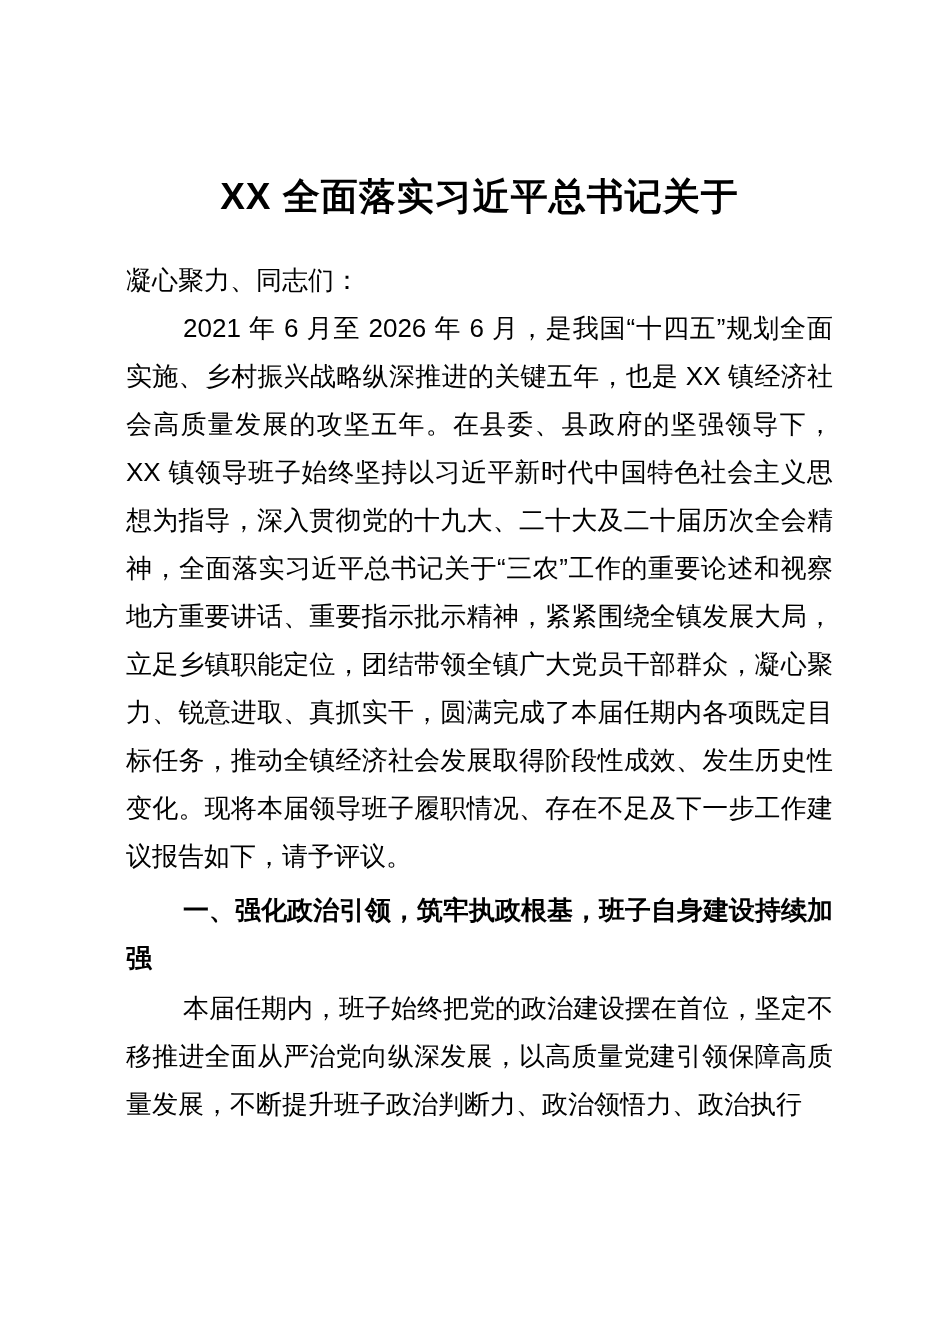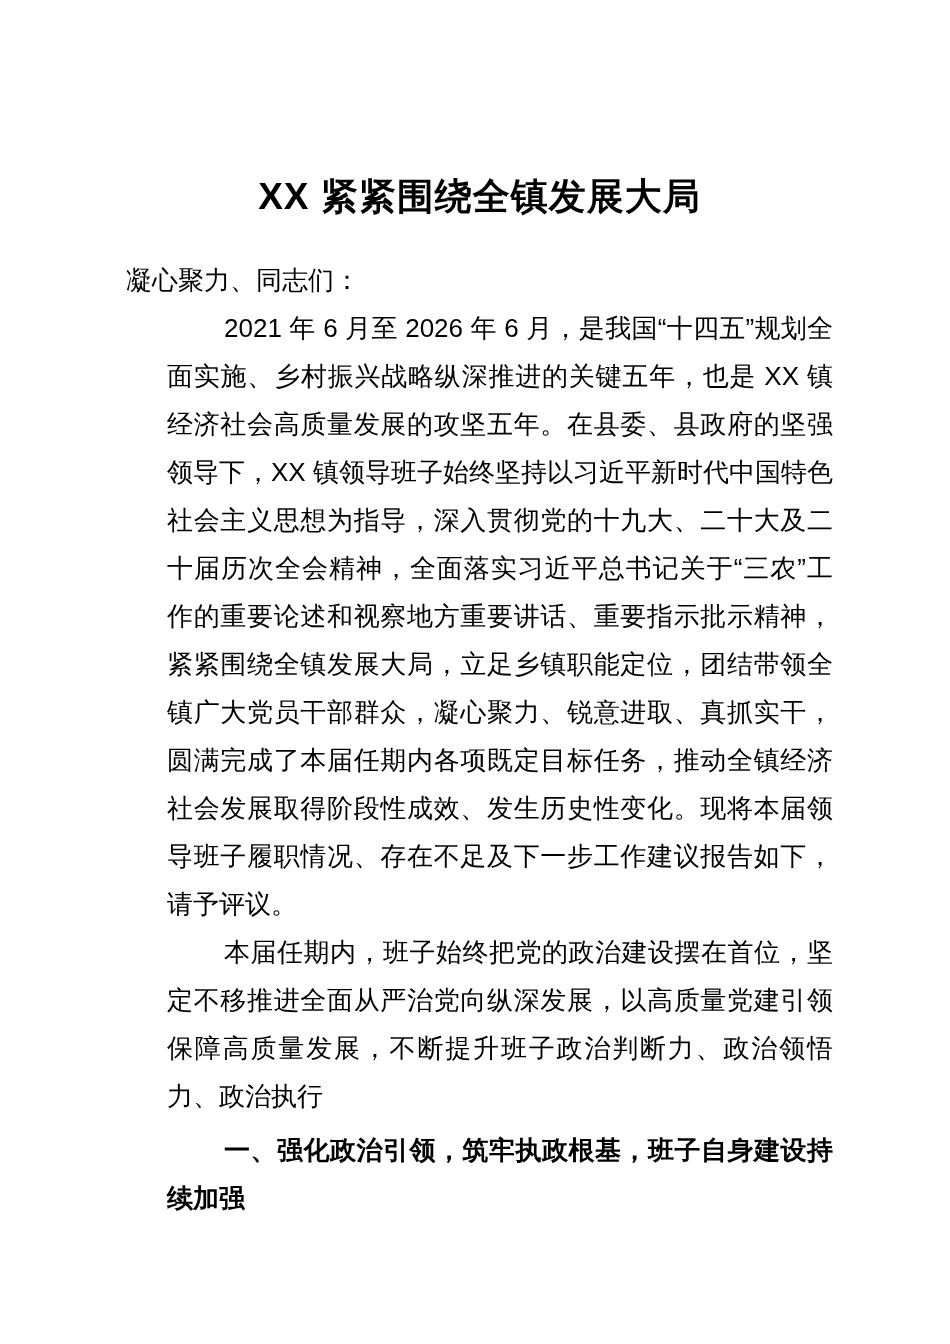--- a/index.html
+++ b/index.html
@@ -37,34 +37,33 @@
     line-height: 48px;
     text-align: justify;
     text-justify: inter-ideograph;
   }
   .salutation {
     margin-top: 34px;
     text-indent: 0;
   }
   .indent {
     text-indent: 57px;
-    margin-left: 41px;
   }
   .heading {
     font-weight: bold;
     margin-top: 6px;
     margin-bottom: 2px;
   }
 </style>
 </head>
 <body>
 
 <div class="page">
-  <h1 class="doc-title">XX 紧紧围绕全镇发展大局</h1>
+  <h1 class="doc-title">XX 全面落实习近平总书记关于</h1>
 
   <p class="para salutation">凝心聚力、同志们：</p>
 
   <p class="para indent">2021 年 6 月至 2026 年 6 月，是我国“十四五”规划全面实施、乡村振兴战略纵深推进的关键五年，也是 XX 镇经济社会高质量发展的攻坚五年。在县委、县政府的坚强领导下，XX 镇领导班子始终坚持以习近平新时代中国特色社会主义思想为指导，深入贯彻党的十九大、二十大及二十届历次全会精神，全面落实习近平总书记关于“三农”工作的重要论述和视察地方重要讲话、重要指示批示精神，紧紧围绕全镇发展大局，立足乡镇职能定位，团结带领全镇广大党员干部群众，凝心聚力、锐意进取、真抓实干，圆满完成了本届任期内各项既定目标任务，推动全镇经济社会发展取得阶段性成效、发生历史性变化。现将本届领导班子履职情况、存在不足及下一步工作建议报告如下，请予评议。</p>
 
+  <p class="para indent heading">一、强化政治引领，筑牢执政根基，班子自身建设持续加强</p>
+
   <p class="para indent">本届任期内，班子始终把党的政治建设摆在首位，坚定不移推进全面从严治党向纵深发展，以高质量党建引领保障高质量发展，不断提升班子政治判断力、政治领悟力、政治执行</p>
-
-  <p class="para indent heading">一、强化政治引领，筑牢执政根基，班子自身建设持续加强</p>
 </div>
 
 </body></html>

